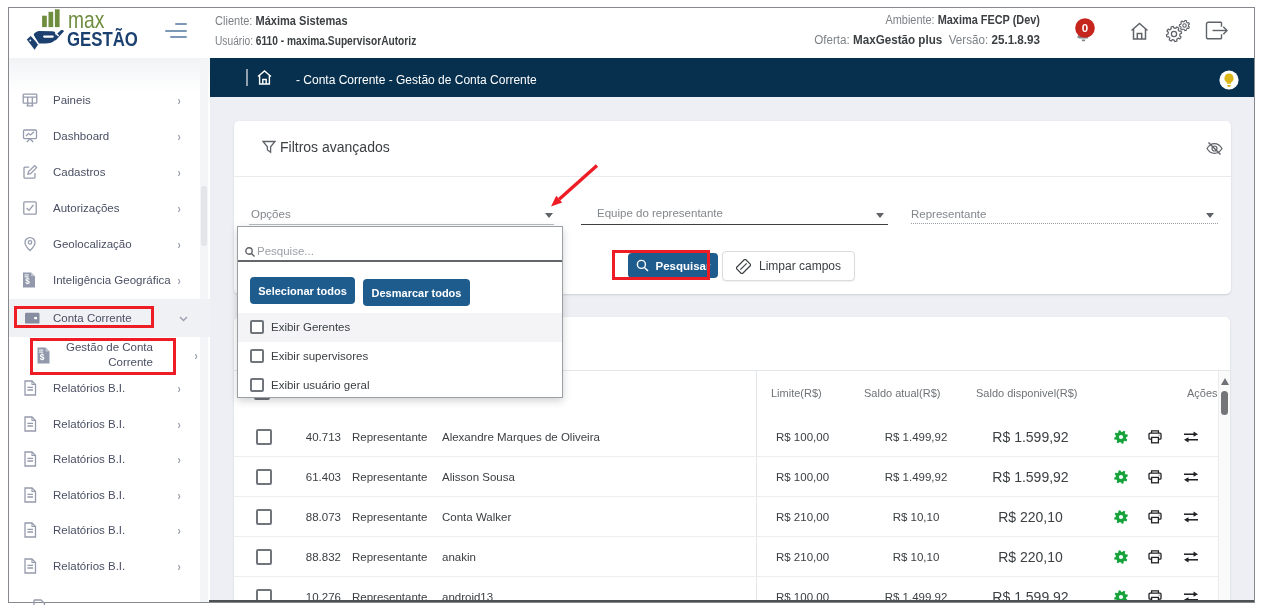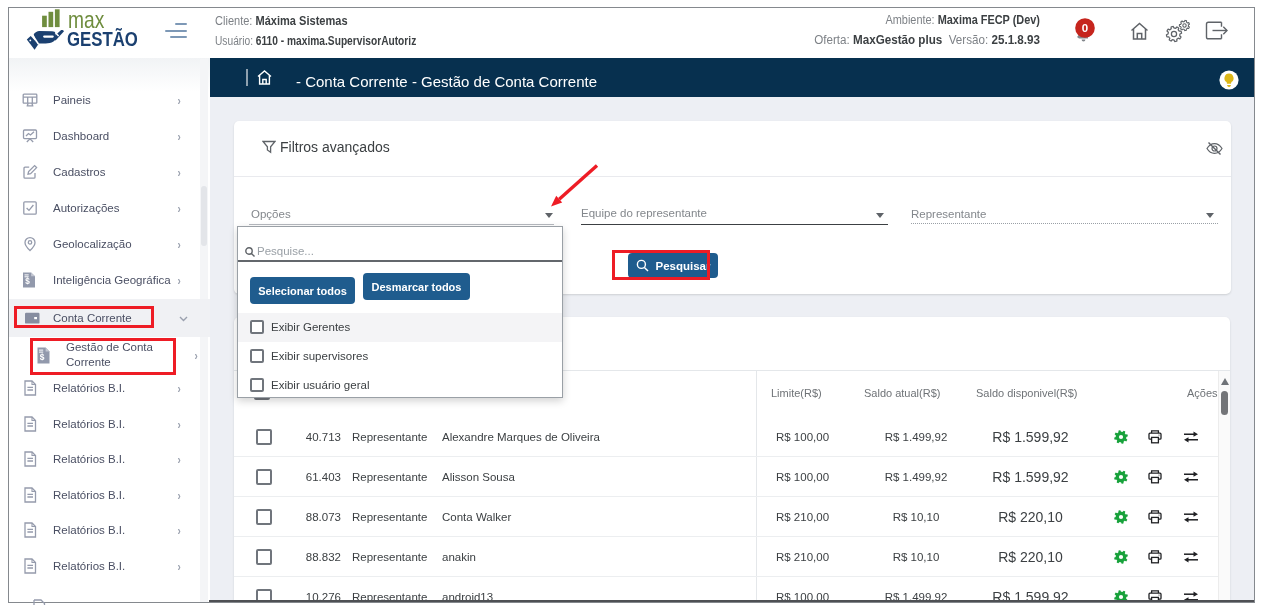--- a/index.html
+++ b/index.html
@@ -15,21 +15,21 @@
   .lbl { color:#7d8186; }
   .bld { color:#3c4043; font-weight:bold; }
   .hdrline { font-size:12px; white-space:nowrap; }
   
   .sidebar { left:9px; top:58px; width:201px; height:544px; background:#fff; }
   .sidebar .grad { position:absolute; left:0; top:0; width:100%; height:34px;
                    background:linear-gradient(#f1f3f5,#ffffff); }
   .mi { position:absolute; left:0; width:201px; height:36px; }
   .mi .ico { position:absolute; left:22px; top:50%; margin-top:-8px; }
   .mi .txt { position:absolute; left:53px; top:50%; transform:translateY(-50%);
-             font-size:11.5px; color:#4a4f63; white-space:nowrap; }
+             font-size:11.5px; color:#4a4f63; white-space:nowrap;text-align:right; }
   .mi .chev { position:absolute; left:177px; top:50%; transform:translateY(-50%);
               font-size:13px; color:#9aa0ae; font-weight:bold; transform:translateY(-50%) scaleX(.75); }
   .sbtrack { left:200px; top:59px; width:8px; height:543px; background:#f4f5f7; }
   .sbthumb { left:201px; top:186px; width:6px; height:60px; background:#e3e5e9; border-radius:3px; }
   
   .navybar { left:210px; top:58px; width:1044px; height:39px; background:#07304f; }
   
   .mainbg { left:210px; top:97px; width:1044px; height:504px; background:#edeff4; }
   .card { position:absolute; background:#fff; border-radius:5px;
           box-shadow:0 1px 2px rgba(60,64,67,.18); }
@@ -250,21 +250,21 @@
     <path d="M3 1 H10 L13.5 4.5 V6 M3 1 V6"></path>
   </svg>
 
   <div class="abs navybar"></div>
   <div class="abs" style="left:246px;top:69px;width:1.5px;height:17px;background:rgba(255,255,255,.55);"></div>
   <svg class="abs" style="left:256px;top:69px;" width="17" height="17" viewBox="0 0 17 17" fill="none" stroke="#fff" stroke-width="1.4">
     <path d="M2 7.5 L8.5 2 L15 7.5"></path>
     <path d="M3.6 6.3 V15 H13.4 V6.3"></path>
     <path d="M6.8 15 V10.5 H10.2 V15"></path>
   </svg>
-  <div class="abs" style="left:296px;top:72.5px;font-size:15px;color:#fff;">- Conta Corrente - Gestão de Conta Corrente</div>
+  <div class="abs" style="left:296px;top:72.5px;font-size:12px;color:#fff;">- Conta Corrente - Gestão de Conta Corrente</div>
   <svg class="abs" style="left:1219px;top:70px;" width="20" height="20" viewBox="0 0 20 20">
     <circle cx="10" cy="10" r="9.6" fill="#fff"></circle>
     <path d="M10 3.6 a4.6 4.6 0 0 1 2.4 8.5 l-.4 1.7 h-4 l-.4-1.7 A4.6 4.6 0 0 1 10 3.6 z" fill="#dcb718"></path>
     <path d="M8.2 15 h3.6 v1 l-1.8 1.2 L8.2 16 z" fill="#dcb718"></path>
   </svg>
 
   <div class="abs mainbg"></div>
 
   <div class="card" style="left:234px;top:121px;width:997px;height:173px;">
 
@@ -274,21 +274,21 @@
     <div class="abs" style="left:46px;top:18px;font-size:14px;color:#3c4043;">Filtros avançados</div>
 
     <svg class="abs" style="left:971px;top:20px;" width="19" height="15" viewBox="0 0 19 15" fill="none" stroke="#5f6368" stroke-width="1.2">
       <path d="M2 7.5 C4 4.2 6.6 2.6 9.5 2.6 C12.4 2.6 15 4.2 17 7.5 C15 10.8 12.4 12.4 9.5 12.4 C6.6 12.4 4 10.8 2 7.5 Z"></path>
       <circle cx="9.5" cy="7.5" r="2.5"></circle>
       <path d="M3.5 1.5 L15.5 13.5" stroke-width="1.4"></path>
     </svg>
     <div class="abs" style="left:0;top:55px;width:997px;height:1px;background:#e9eaee;"></div>
 
     <div class="abs" style="left:17px;top:87px;font-size:11.5px;color:#83878c;">Opções</div>
-    <div class="abs" style="left:347px;top:86px;font-size:11.5px;color:#83878c;">Equipe do representante</div>
+    <div class="abs" style="left:363px;top:86px;font-size:11.5px;color:#83878c;">Equipe do representante</div>
     <div class="abs" style="left:677px;top:87px;font-size:11.5px;color:#83878c;">Representante</div>
 
     <svg class="abs" style="left:311px;top:92px;" width="8" height="5" viewBox="0 0 8 5">
         <path d="M0 0 H8 L4 5 Z" fill="#5f6368"></path>
       </svg>
     <svg class="abs" style="left:642px;top:92px;" width="8" height="5" viewBox="0 0 8 5">
         <path d="M0 0 H8 L4 5 Z" fill="#5f6368"></path>
       </svg>
     <svg class="abs" style="left:972px;top:92px;" width="8" height="5" viewBox="0 0 8 5">
         <path d="M0 0 H8 L4 5 Z" fill="#5f6368"></path>
@@ -296,20 +296,26 @@
 
     <div class="abs" style="left:15px;top:103px;width:305px;height:1px;background:#b6b9bf;"></div>
     <div class="abs" style="left:347px;top:102.5px;width:307px;height:1.5px;background:#3c4043;"></div>
     <div class="abs" style="left:677px;top:102px;width:307px;height:0; border-bottom:1.5px dotted #9aa0a6;"></div>
 
     <div class="bluebtn" style="left:394px;top:132px;width:90px;height:25px;font-size:11.5px;">
       <svg width="13" height="13" viewBox="0 0 13 13" fill="none" stroke="#fff" stroke-width="1.4" style="margin-right:7px;">
         <circle cx="5.4" cy="5.4" r="4"></circle>
           <path d="M8.4 8.4 L12 12"></path>
       </svg>Pesquisar
+    </div>
+    <div class="abs" style="left:488px;top:130px;width:133px;height:30px;background:#fff;border:1px solid #dadce0;border-radius:4px;box-shadow:0 1px 1px rgba(60,64,67,.08);display:flex;align-items:center;justify-content:center;font-size:12px;color:#3c4043;">
+      <svg width="15" height="15" viewBox="0 0 15 15" fill="none" stroke="#3c4043" stroke-width="1.2" style="margin-right:8px;">
+        <rect x="3.2" y="1" width="8.6" height="13" rx="1.2" transform="rotate(45 7.5 7.5)"></rect>
+        <path d="M4.3 10.7 L10.7 4.3"></path>
+      </svg>Limpar campos
     </div>
   </div>
 
   <div class="card" style="left:234px;top:317px;width:996px;height:283px;border-bottom-left-radius:0;border-bottom-right-radius:0;overflow:hidden;">
     <div class="abs" style="left:0;top:53px;width:996px;height:1px;background:#e4e7ea;"></div>
 
     <div class="cb" style="left:20px;top:67px;width:16px;height:16px;"></div>
     <div class="thdr" style="left:537px;top:70px;">Limite(R$)</div>
     <div class="thdr" style="left:630px;top:70px;">Saldo atual(R$)</div>
     <div class="thdr" style="left:742px;top:70px;">Saldo disponivel(R$)</div>
@@ -451,21 +457,21 @@
   <div class="abs" style="left:234px;top:417px;width:996px;height:0;"></div>
 
   <div class="abs" style="left:237px;top:226px;width:326px;height:172px;background:#fff;border:1px solid #9aa0a6;box-shadow:0 3px 8px rgba(0,0,0,.18);z-index:5;">
     <svg class="abs" style="left:7px;top:20px;" width="10" height="10" viewBox="0 0 10 10" fill="none" stroke="#5f6368" stroke-width="1.4">
       <circle cx="4" cy="4" r="3.2"></circle>
         <path d="M6.4 6.4 L9.5 9.5"></path>
     </svg>
     <div class="abs" style="left:19px;top:18px;font-size:11.5px;color:#9aa0a6;">Pesquise...</div>
     <div class="abs" style="left:0;top:33px;width:324px;height:1.5px;background:#63676c;"></div>
     <div class="bluebtn" style="left:12px;top:50px;width:105px;height:27px;font-size:11px;">Selecionar todos</div>
-    <div class="bluebtn" style="left:125px;top:46px;width:107px;height:27px;font-size:11px;">Desmarcar todos</div>
+    <div class="bluebtn" style="left:125px;top:52px;width:107px;height:27px;font-size:11px;">Desmarcar todos</div>
     <div class="abs" style="left:0;top:85.5px;width:324px;height:29px;background:#f4f4f6;"></div>
     <div class="cb" style="left:12px;top:93px;width:14px;height:14px;"></div>
     <div class="abs" style="left:33px;top:94px;font-size:11.5px;color:#3c4043;">Exibir Gerentes</div>
     <div class="cb" style="left:12px;top:121.5px;width:14px;height:14px;"></div>
     <div class="abs" style="left:33px;top:122.5px;font-size:11.5px;color:#3c4043;">Exibir supervisores</div>
     <div class="cb" style="left:12px;top:150.5px;width:14px;height:14px;"></div>
     <div class="abs" style="left:33px;top:151.5px;font-size:11.5px;color:#3c4043;">Exibir usuário geral</div>
   </div>
 
   <div class="redbox" style="left:14px;top:305.5px;width:140px;height:22px;z-index:6;"></div>

